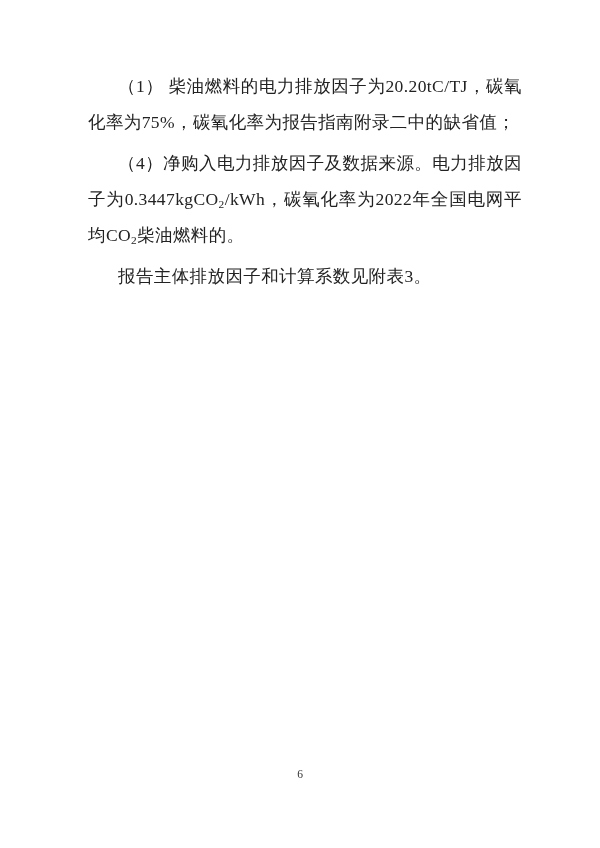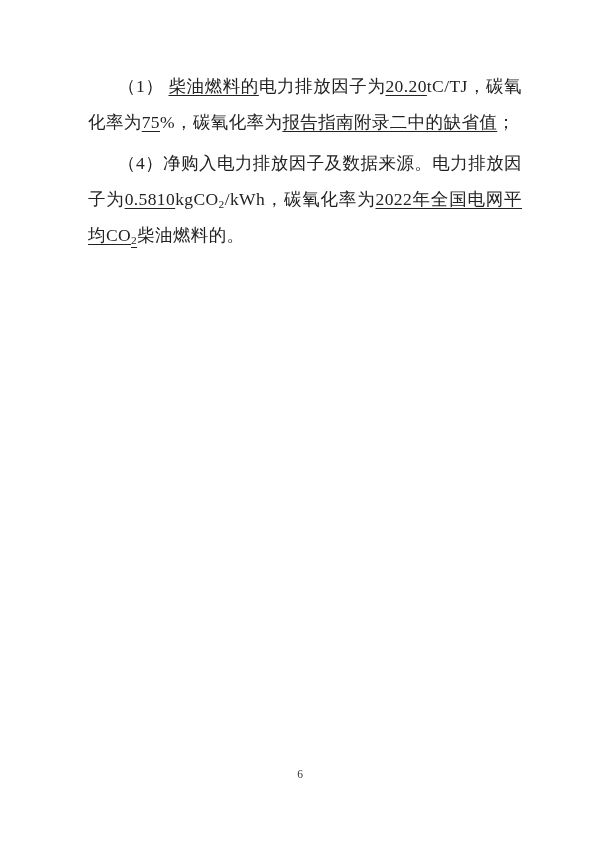--- a/index.html
+++ b/index.html
@@ -27,21 +27,20 @@
     text-justify: inter-character;
     letter-spacing: 0.4px;
   }
   .body-text p {
     margin: 0 0 5px 0;
   }
   .body-text p.indent {
     text-indent: 30px;
   }
   .u {
-    text-decoration: underline;
     text-underline-offset: 3px;
     text-decoration-thickness: 1px;
   }
   sub.sub {
     font-size: 0.65em;
     line-height: 0;
     vertical-align: -0.25em;
   }
   .page-number {
     position: absolute;
@@ -53,16 +52,17 @@
     letter-spacing: 0;
     color: #333333;
   }
 </style>
 </head>
 <body>
 
 <div class="page">
   <div class="body-text">
       <p class="indent"><span>（1） </span><span class="u">柴油燃料的</span><span>电力排放因子为</span><span class="u">20.20</span><span>tC/TJ，碳氧化率为</span><span class="u">75</span><span>%，碳氧化率为</span><span class="u">报告指南附录二中的缺省值</span><span>；</span></p>
-      <p class="indent"><span>（4）净购入电力排放因子及数据来源。电力排放因子为</span><span class="u">0.5810</span><span>kgCO</span><sub class="sub">2</sub><span>/kWh，碳氧化率为</span><span class="u">2022年全国电网平均CO</span><sub class="sub u">2</sub><span>柴油燃料的。</span></p>
+      <p class="indent"><span>（4）净购入电力排放因子及数据来源。电力排放因子为</span><span class="u">0.3447</span><span>kgCO</span><sub class="sub">2</sub><span>/kWh，碳氧化率为</span><span class="u">2022年全国电网平均CO</span><sub class="sub u">2</sub><span>柴油燃料的。</span></p>
+      <p class="indent"><span>报告主体排放因子和计算系数见附表3。</span></p>
     </div>
   <div class="page-number">6</div>
 </div>
 
 </body></html>

